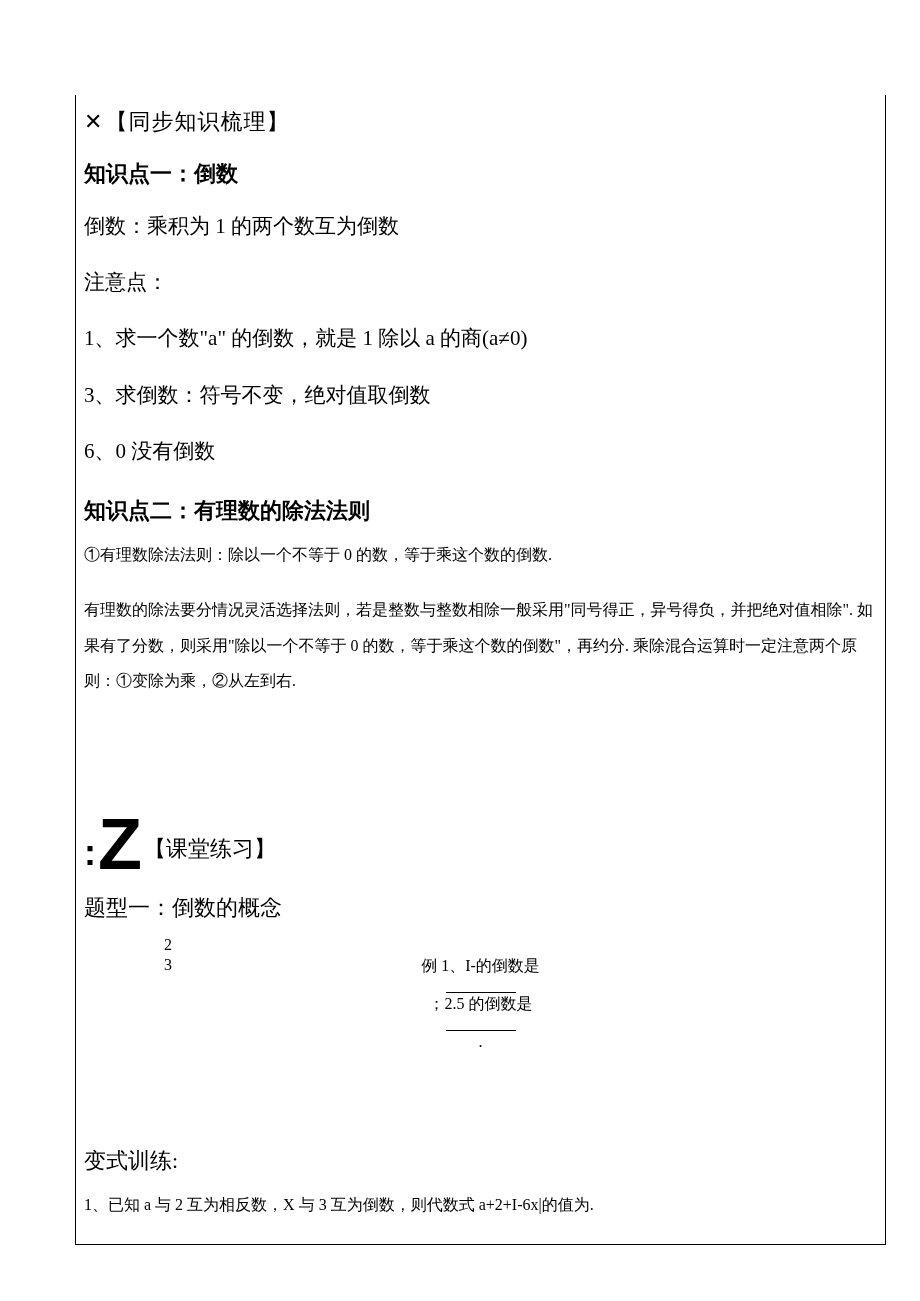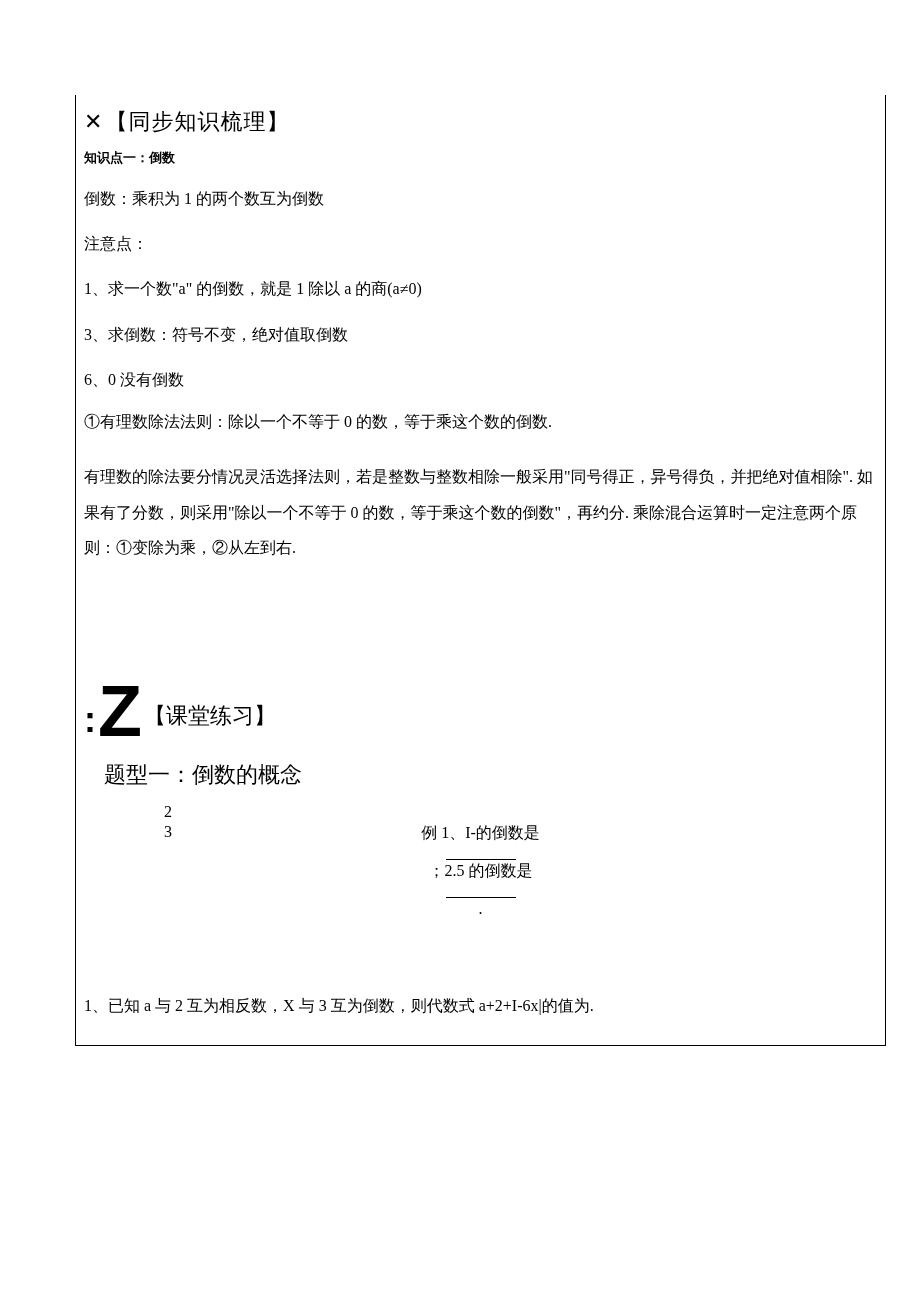--- a/index.html
+++ b/index.html
@@ -30,28 +30,28 @@
     font-size: 22px;
     font-weight: normal;
     margin-bottom: 12px;
     letter-spacing: 1px;
   }
   .section-title .x-mark {
     font-family: Arial, sans-serif;
     margin-right: 2px;
   }
   .kp-heading {
-    font-size: 13px;
+    font-size: 22px;
     font-weight: bold;
-    margin-top: 12px;
+    margin-top: 22px;
     margin-bottom: 14px;
     font-family: Liberation Serif, serif;
   }
   .para {
-    font-size: 16px;
+    font-size: 21px;
     line-height: 2.2;
     margin-bottom: 10px;
   }
   .para-tight {
     font-size: 16px;
     line-height: 1.9;
     margin-bottom: 4px;
   }
   .gap {
     height: 18px;
@@ -82,21 +82,20 @@
   }
   .practice-label {
     font-size: 22px;
     margin-left: 4px;
     position: relative;
     bottom: 13px;
   }
   .topic-title {
     font-size: 22px;
     margin-bottom: 18px;
-    margin-left: 20px;
   }
   .example-line {
     font-size: 16px;
     line-height: 1.4;
     display: flex;
     align-items: center;
   }
   .frac-col {
     display: inline-flex;
     flex-direction: column;
@@ -127,20 +126,21 @@
         <span class="x-mark">✕</span><span>【同步知识梳理】</span>
       </div>
 
       <div class="kp-heading">知识点一：倒数</div>
       <div class="para">倒数：乘积为 1 的两个数互为倒数</div>
       <div class="para">注意点：</div>
       <div class="para">1、求一个数"a" 的倒数，就是 1 除以 a 的商(a≠0)</div>
       <div class="para">3、求倒数：符号不变，绝对值取倒数</div>
       <div class="para">6、0 没有倒数</div>
 
+      <div class="kp-heading">知识点二：有理数的除法法则</div>
       <div class="para-tight">①有理数除法法则：除以一个不等于 0 的数，等于乘这个数的倒数.</div>
 
       <div class="gap"></div>
 
       <div class="para-tight" style="line-height:2.2;">有理数的除法要分情况灵活选择法则，若是整数与整数相除一般采用"同号得正，异号得负，并把绝对值相除". 如果有了分数，则采用"除以一个不等于 0 的数，等于乘这个数的倒数"，再约分. 乘除混合运算时一定注意两个原则：①变除为乘，②从左到右.</div>
 
       <div class="gap-large"></div>
 
       <div class="practice-title">
         <span class="colon-dots">:</span>
@@ -160,17 +160,18 @@
           <span style="width:10px;"></span>
           <span class="blank"></span>
           <span>；2.5 的倒数是</span>
           <span class="blank"></span>
           <span>.</span>
         </div>
       </div>
 
       <div class="gap" style="height:40px;"></div>
 
+      <div class="kp-heading" style="font-weight:normal;">变式训练:</div>
       <div class="para-tight">1、已知 a 与 2 互为相反数，X 与 3 互为倒数，则代数式 a+2+I-6x|的值为.</div>
 
     </div>
   </div>
 </div>
 
 </body></html>

